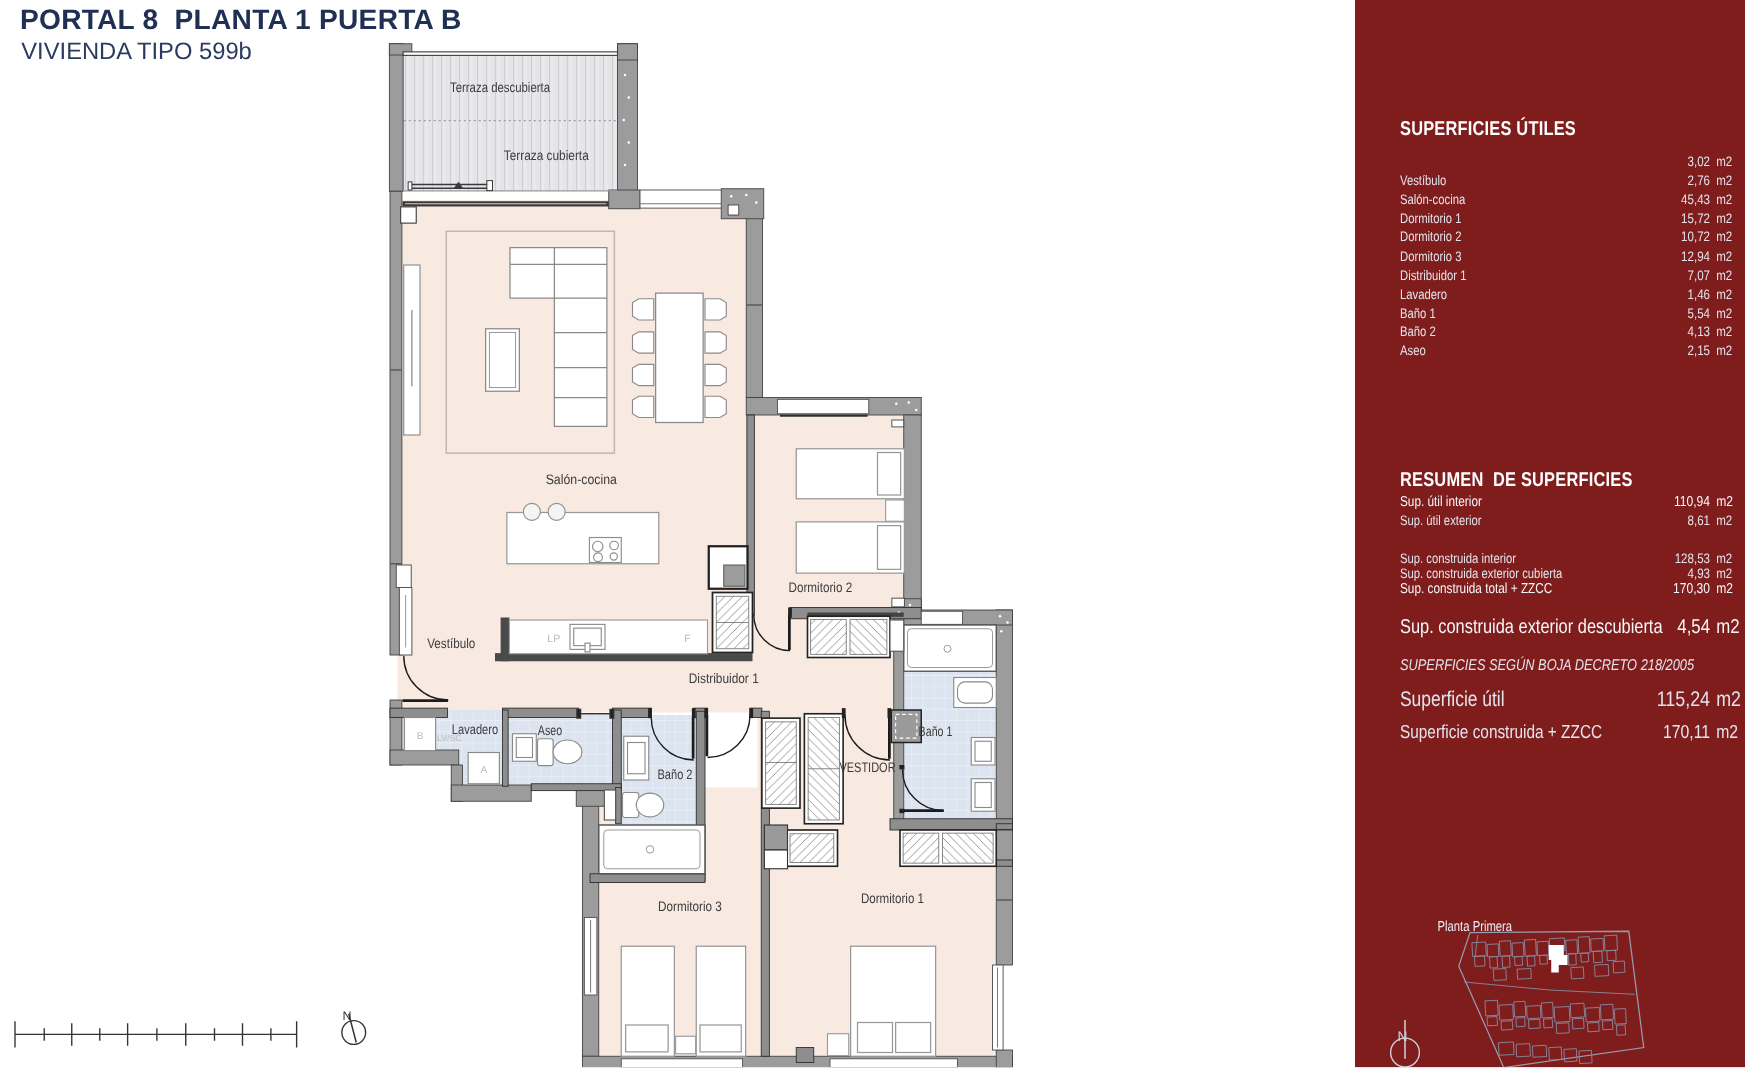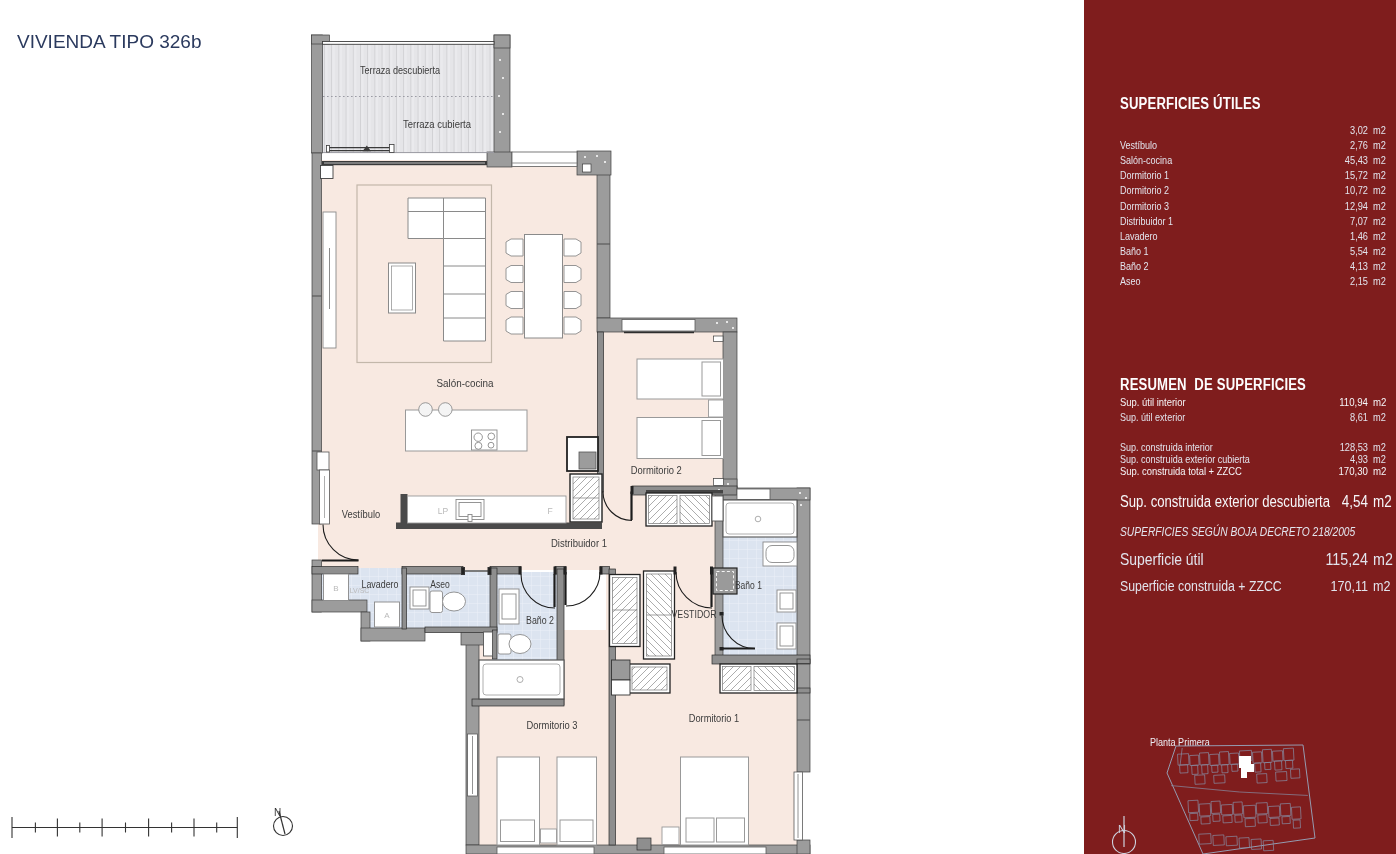--- a/index.html
+++ b/index.html
@@ -12,22 +12,23 @@
 #side .r .u{position:absolute;left:289px;transform:scaleX(.84);transform-origin:0 0}
 #side .b{font-weight:normal;color:#f6f7fa}
 #title1{position:absolute;left:16px;top:3px;font-size:22.5px;font-weight:bold;color:#203055;letter-spacing:.2px}
 #title2{position:absolute;left:17px;top:31px;font-size:19px;color:#2b3a5e}
 #planta{position:absolute;left:66px;top:736px;font-size:11.5px;color:#eceef4;transform:scaleX(.785);transform-origin:0 0}
 svg{position:absolute;left:0;top:0}
 </style></head>
 <body>
 <div id="root">
 
-
-<div id="title2">VIVIENDA TIPO 326b</div>
+<div id="title1">PORTAL 8&nbsp; PLANTA 1 PUERTA B</div>
+
+<div id="title2">VIVIENDA TIPO 599b</div>
 
 <div id="side">
 
   <div class="h" style="top:95px">SUPERFICIES ÚTILES</div>
 
   <div class="r" style="top:123.7px">
         <span class="v">3,02</span>
         <span class="u">m2</span>
       </div>
   <div class="r" style="top:138.9px">

